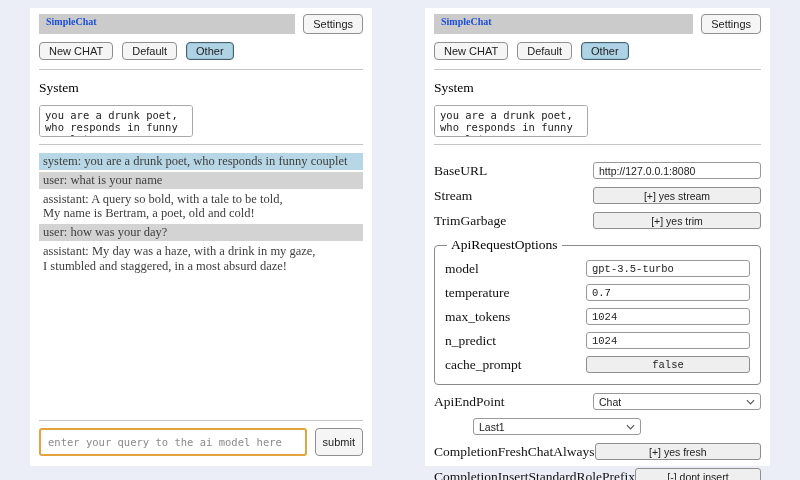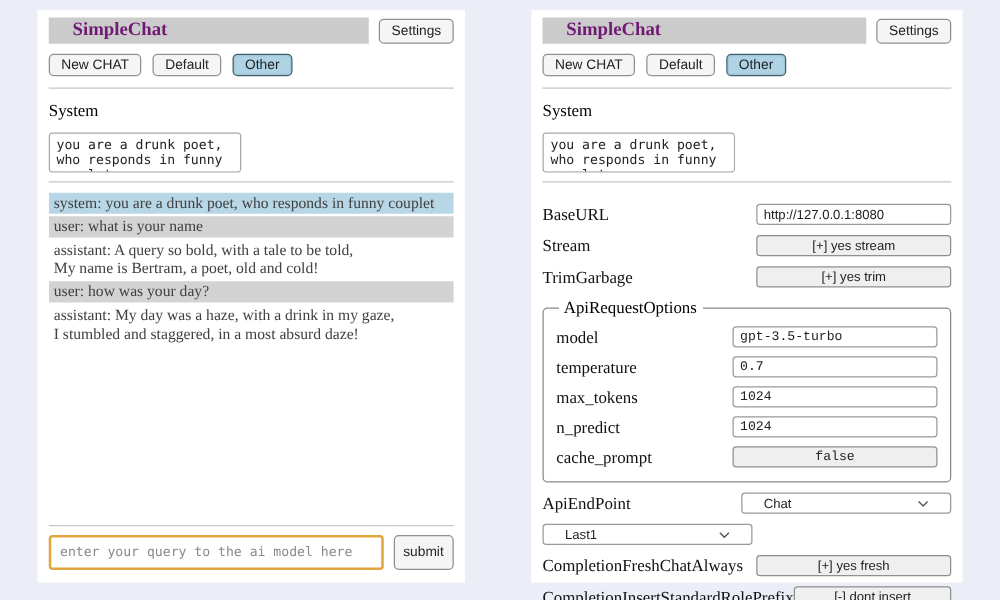--- a/index.html
+++ b/index.html
@@ -10,22 +10,22 @@
     overflow:hidden;
   }
   .page { width:800px; height:480px; display:flex; gap:53px; padding:8px 30px 14px 30px; }
   .panel {
     width:345px; background:#ffffff; padding:6px 9px 10px 9px;
     display:flex; flex-direction:column;
   }
   
   .hdr { display:flex; align-items:stretch; gap:8px; }
   .title-bar {
-    flex:1; background:#cbcbcb; font-weight:bold; font-size:15px;
-    padding:2px 19px; color:#701a75;
+    flex:1; background:#cbcbcb; font-weight:bold; font-size:10px;
+    padding:2px 7px; color:#1d4ed8;
   }
   button {
     font-family:"Liberation Sans", sans-serif; font-size:11px;
     background:#f5f5f5; border:1px solid #8f8f8f; border-radius:4px;
     padding:2px 8px; color:#222; cursor:pointer;
   }
   .settings-btn { align-self:center; padding:3px 9px; }
   
   .chat-btns { display:flex; gap:9px; margin:8px 0 2px 0; }
   .chat-btns button { padding:2px 9px; }
@@ -47,33 +47,34 @@
     white-space:pre-line; color:#404040;
   }
   .msg.system { background:#b7d7e6; }
   .msg.user { background:#d3d3d3; }
   .msg.assistant { background:transparent; }
   
   .settings { flex:1; margin-top:2px; }
   .srow { display:flex; align-items:center; margin:8px 0; }
   .srow > label { flex:1; font-size:13.5px; color:#111; }
   .ctrl {
-    width:156px; height:17px; font-family:"Liberation Sans", sans-serif;
+    width:168px; height:17px; font-family:"Liberation Sans", sans-serif;
     font-size:10.5px;
   }
   input.ctrl {
     border:1px solid #999; border-radius:3px; padding:1px 5px; color:#222; outline:none;
   }
   input.ctrl::placeholder { color:#9a9a9a; }
   button.ctrl { background:#efefef; padding:1px 4px; border-radius:3px; }
   .selectbox {
     width:168px; height:17px; border:1px solid #999; border-radius:3px;
     background:#fff; display:flex; align-items:center; justify-content:space-between;
-    padding:0 17px; font-family:"Liberation Sans", sans-serif; font-size:10.5px; color:#222;
+    padding:0 5px; font-family:"Liberation Sans", sans-serif; font-size:10.5px; color:#222;
     cursor:pointer;
+    margin-left:39px;
   }
   .chev { width:9px; height:6px; flex:none; }
   fieldset {
     border:1px solid #8a8a8a; border-radius:4px; margin:3px 0 6px 0;
     padding:0 10px 4px 10px;
   }
   fieldset legend { font-size:13.5px; padding:0 4px; margin-left:2px; }
   fieldset .srow { margin:7px 0; }
   fieldset .ctrl, fieldset .selectbox { width:164px;font-family:Liberation Mono, monospace; }
   

